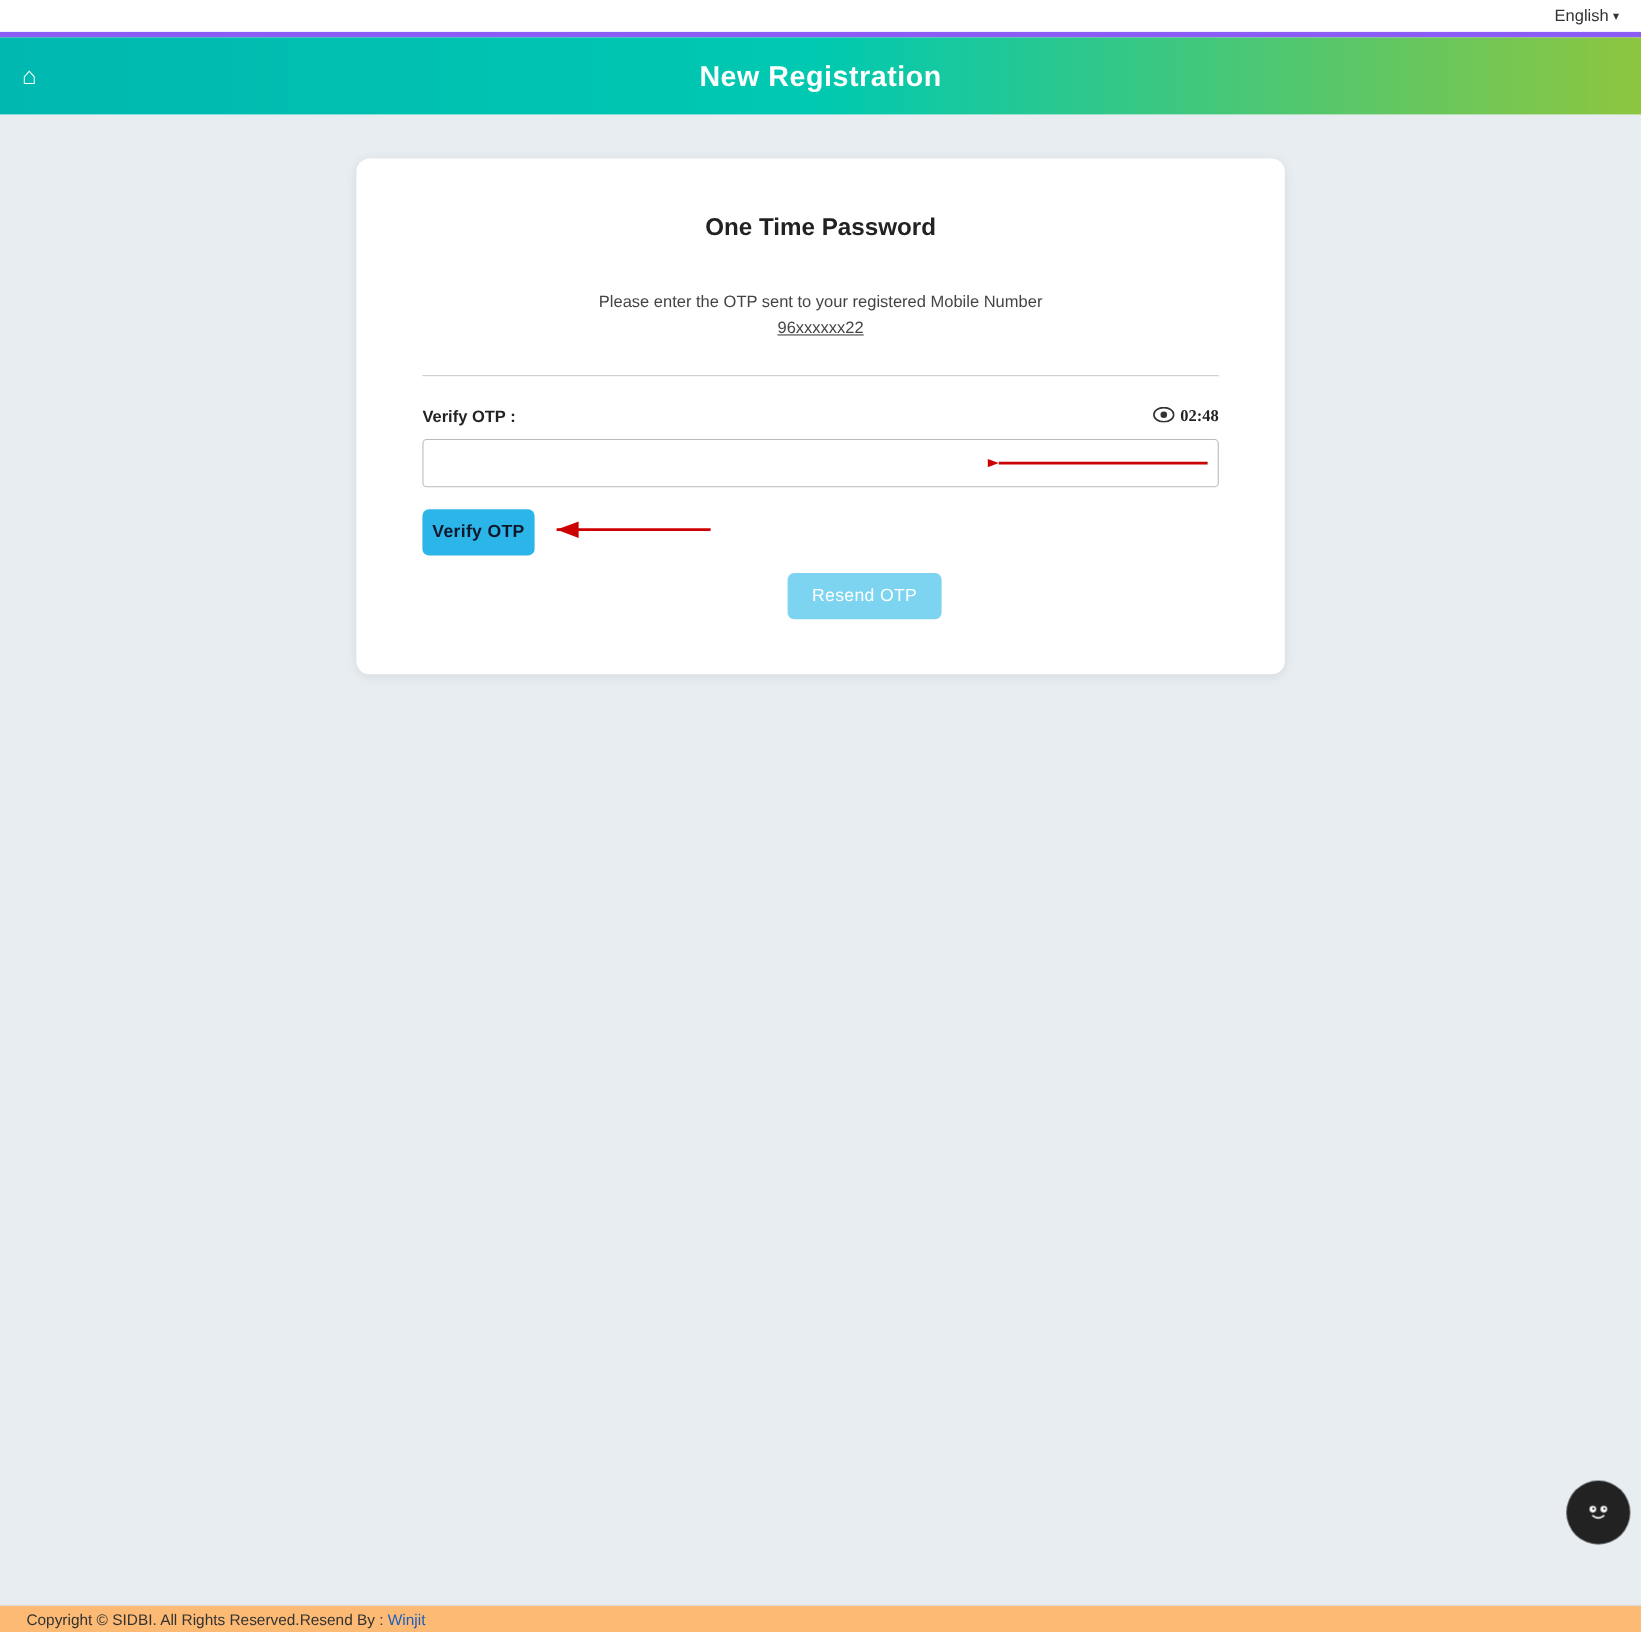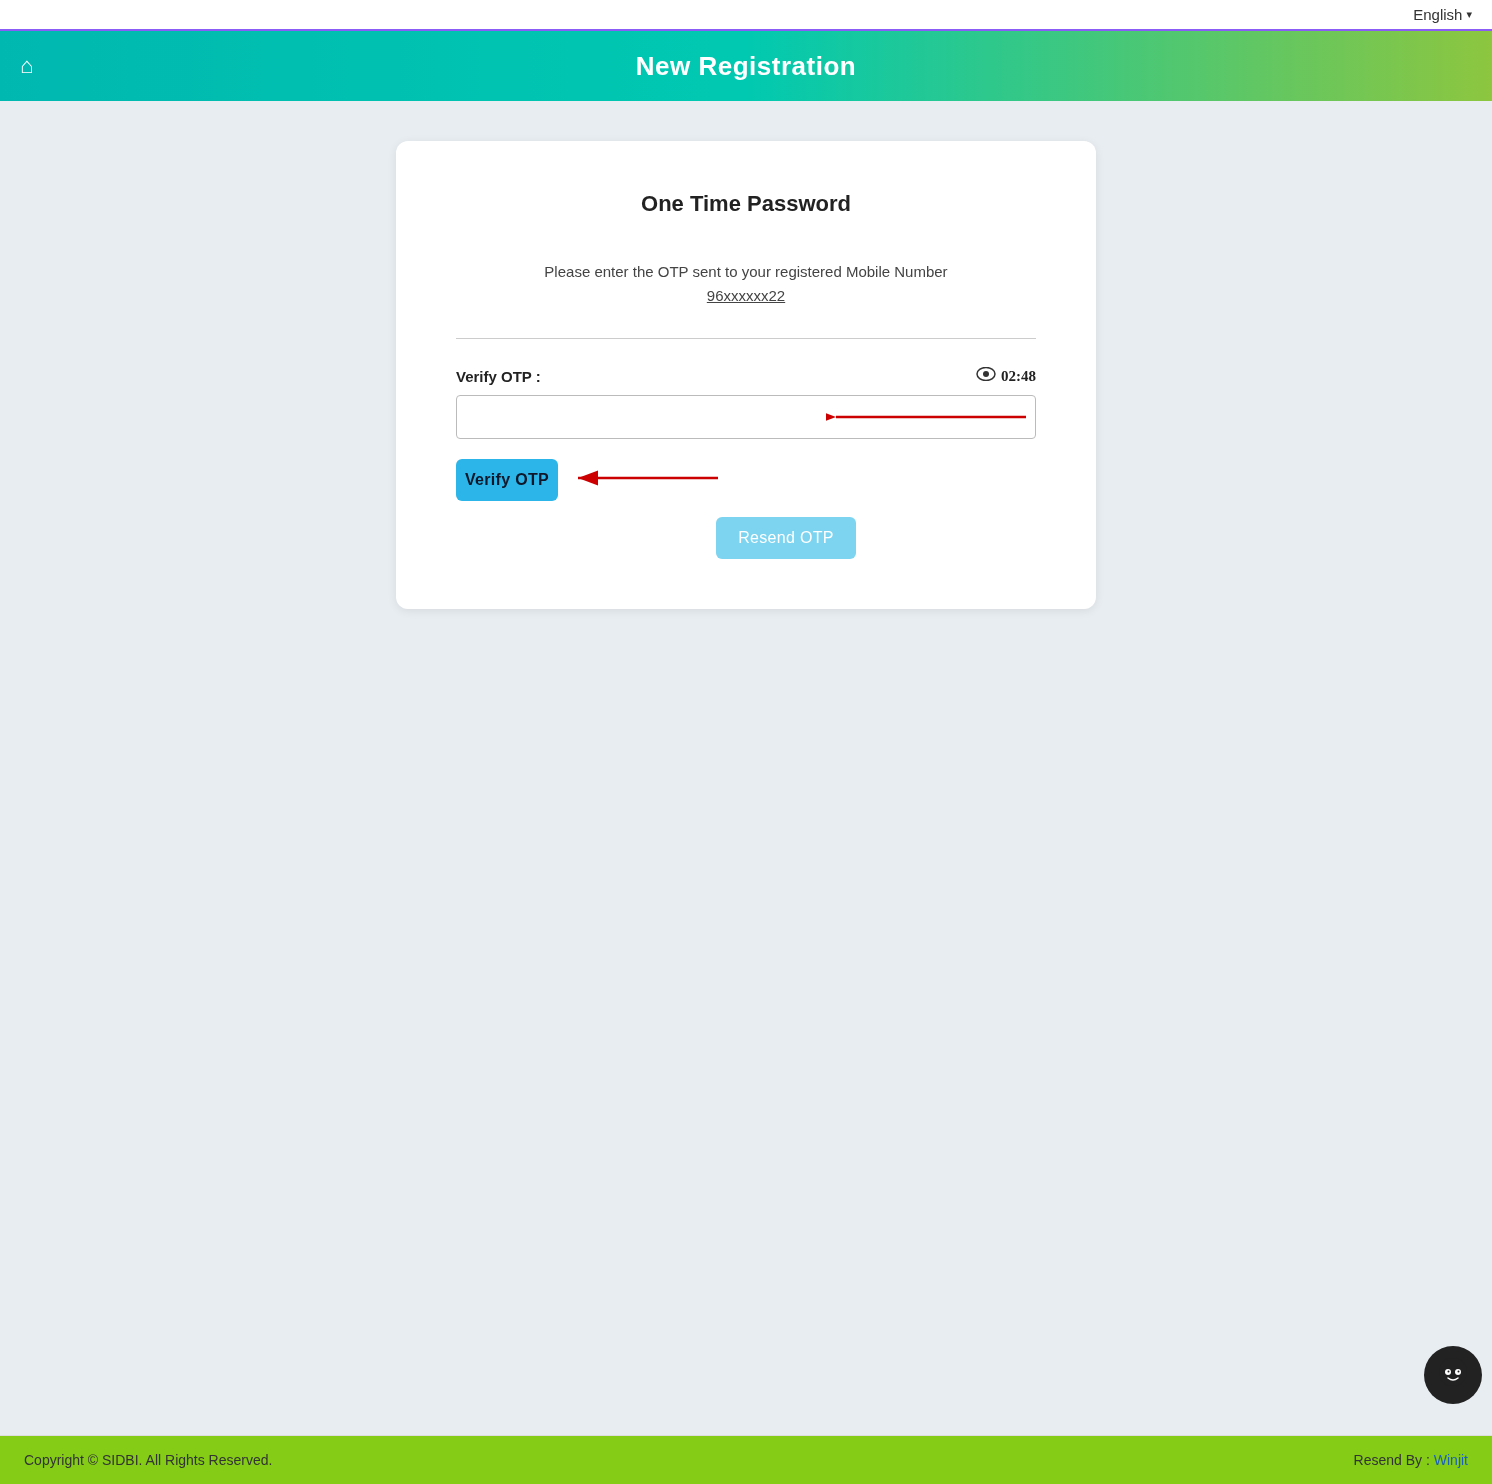--- a/index.html
+++ b/index.html
@@ -17,21 +17,21 @@
       width: 1492px;
     }
 
     
     .top-bar {
       background: #fff;
       display: flex;
       justify-content: flex-end;
       align-items: center;
       padding: 6px 20px;
-      border-bottom: 2px solid #8b5cf6;
+      border-bottom: 5px solid #8b5cf6;
     }
 
     .language-selector {
       display: flex;
       align-items: center;
       gap: 4px;
       font-size: 15px;
       color: #333;
       cursor: pointer;
     }
@@ -74,21 +74,21 @@
       align-items: flex-start;
       padding: 40px 20px;
       background-color: #e8edf2;
     }
 
     
     .otp-card {
       background: white;
       border-radius: 12px;
       padding: 50px 60px 50px 60px;
-      width: 700px;
+      width: 844px;
       box-shadow: 0 2px 10px rgba(0,0,0,0.08);
     }
 
     .otp-card-title {
       text-align: center;
       font-size: 22px;
       font-weight: bold;
       color: #222;
       margin-bottom: 14px;
     }
@@ -238,26 +238,25 @@
       cursor: pointer;
       z-index: 100;
     }
 
     .chat-widget-icon {
       font-size: 24px;
     }
 
     
     .footer {
-      background: #84cc16;
+      background: #fdba74;
       border-top: 1px solid #ddd;
       display: flex;
-      justify-content: space-between;
-      align-items: center;
-      padding: 16px 24px;
+      align-items: center;
+      padding: 4px 24px;
       font-size: 14px;
       color: #333;
     }
 
     .footer-powered {
       color: #333;
     }
 
     .footer-powered a {
       color: #1a5fbc;

